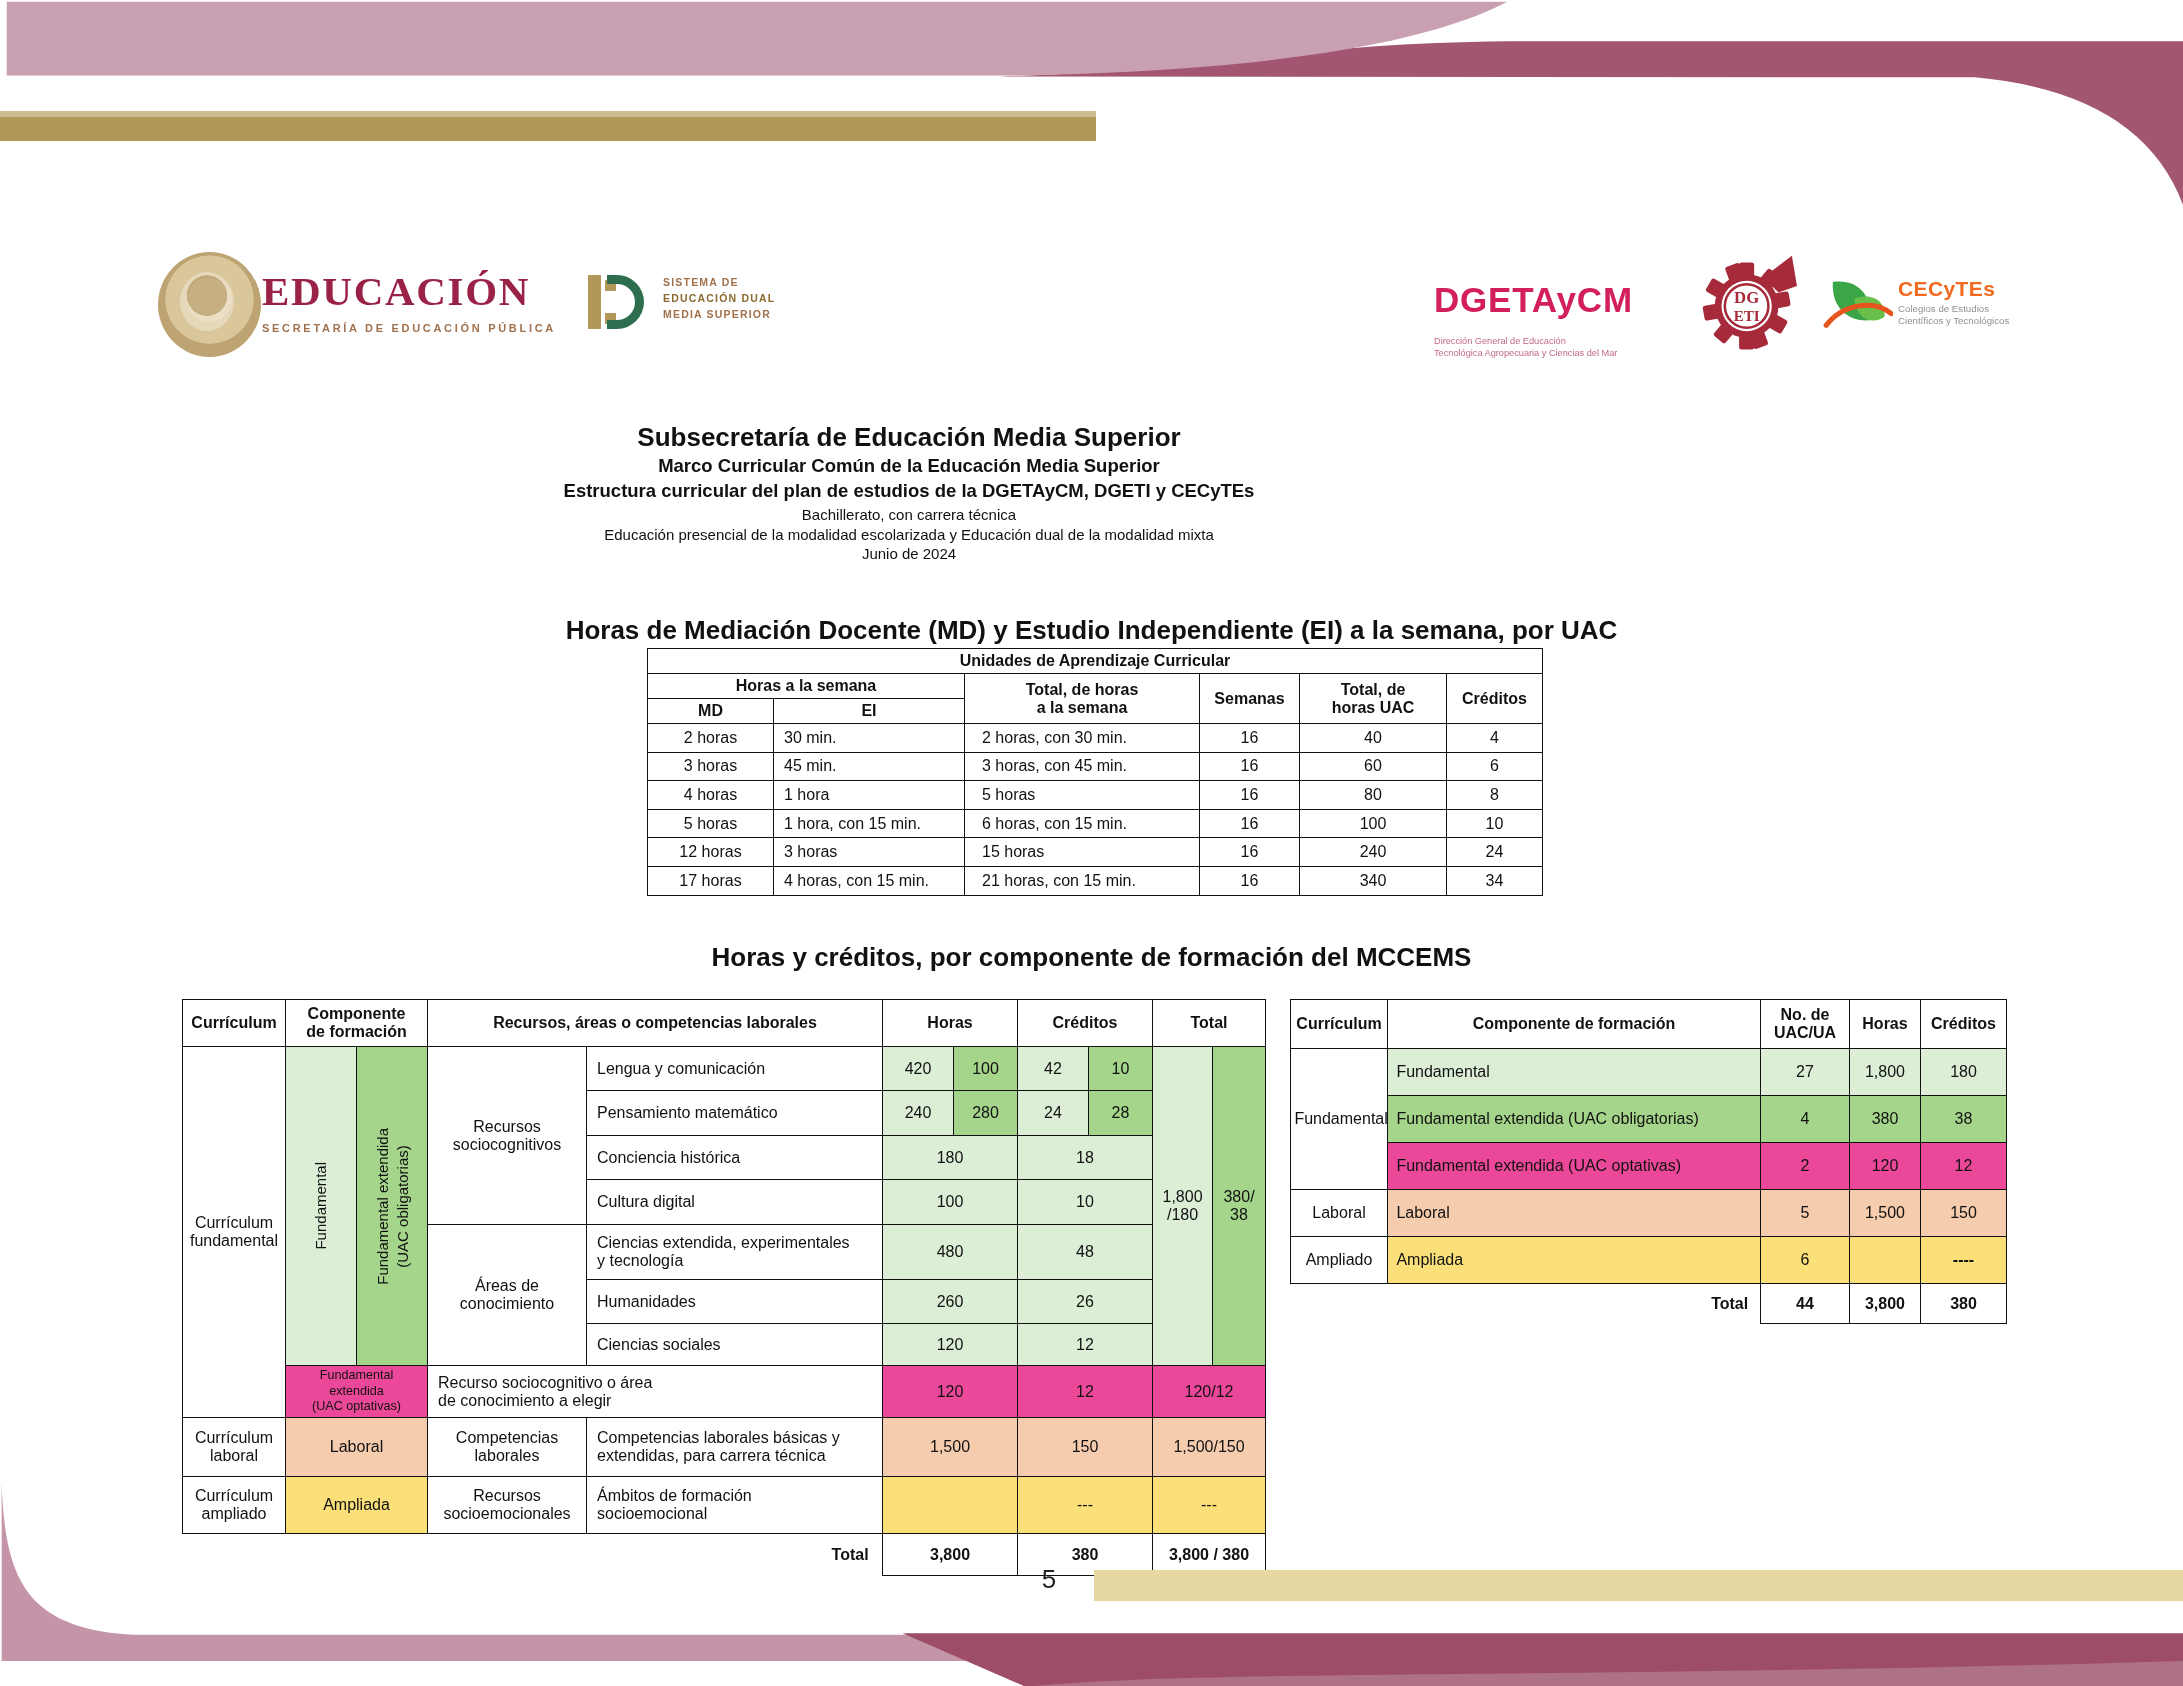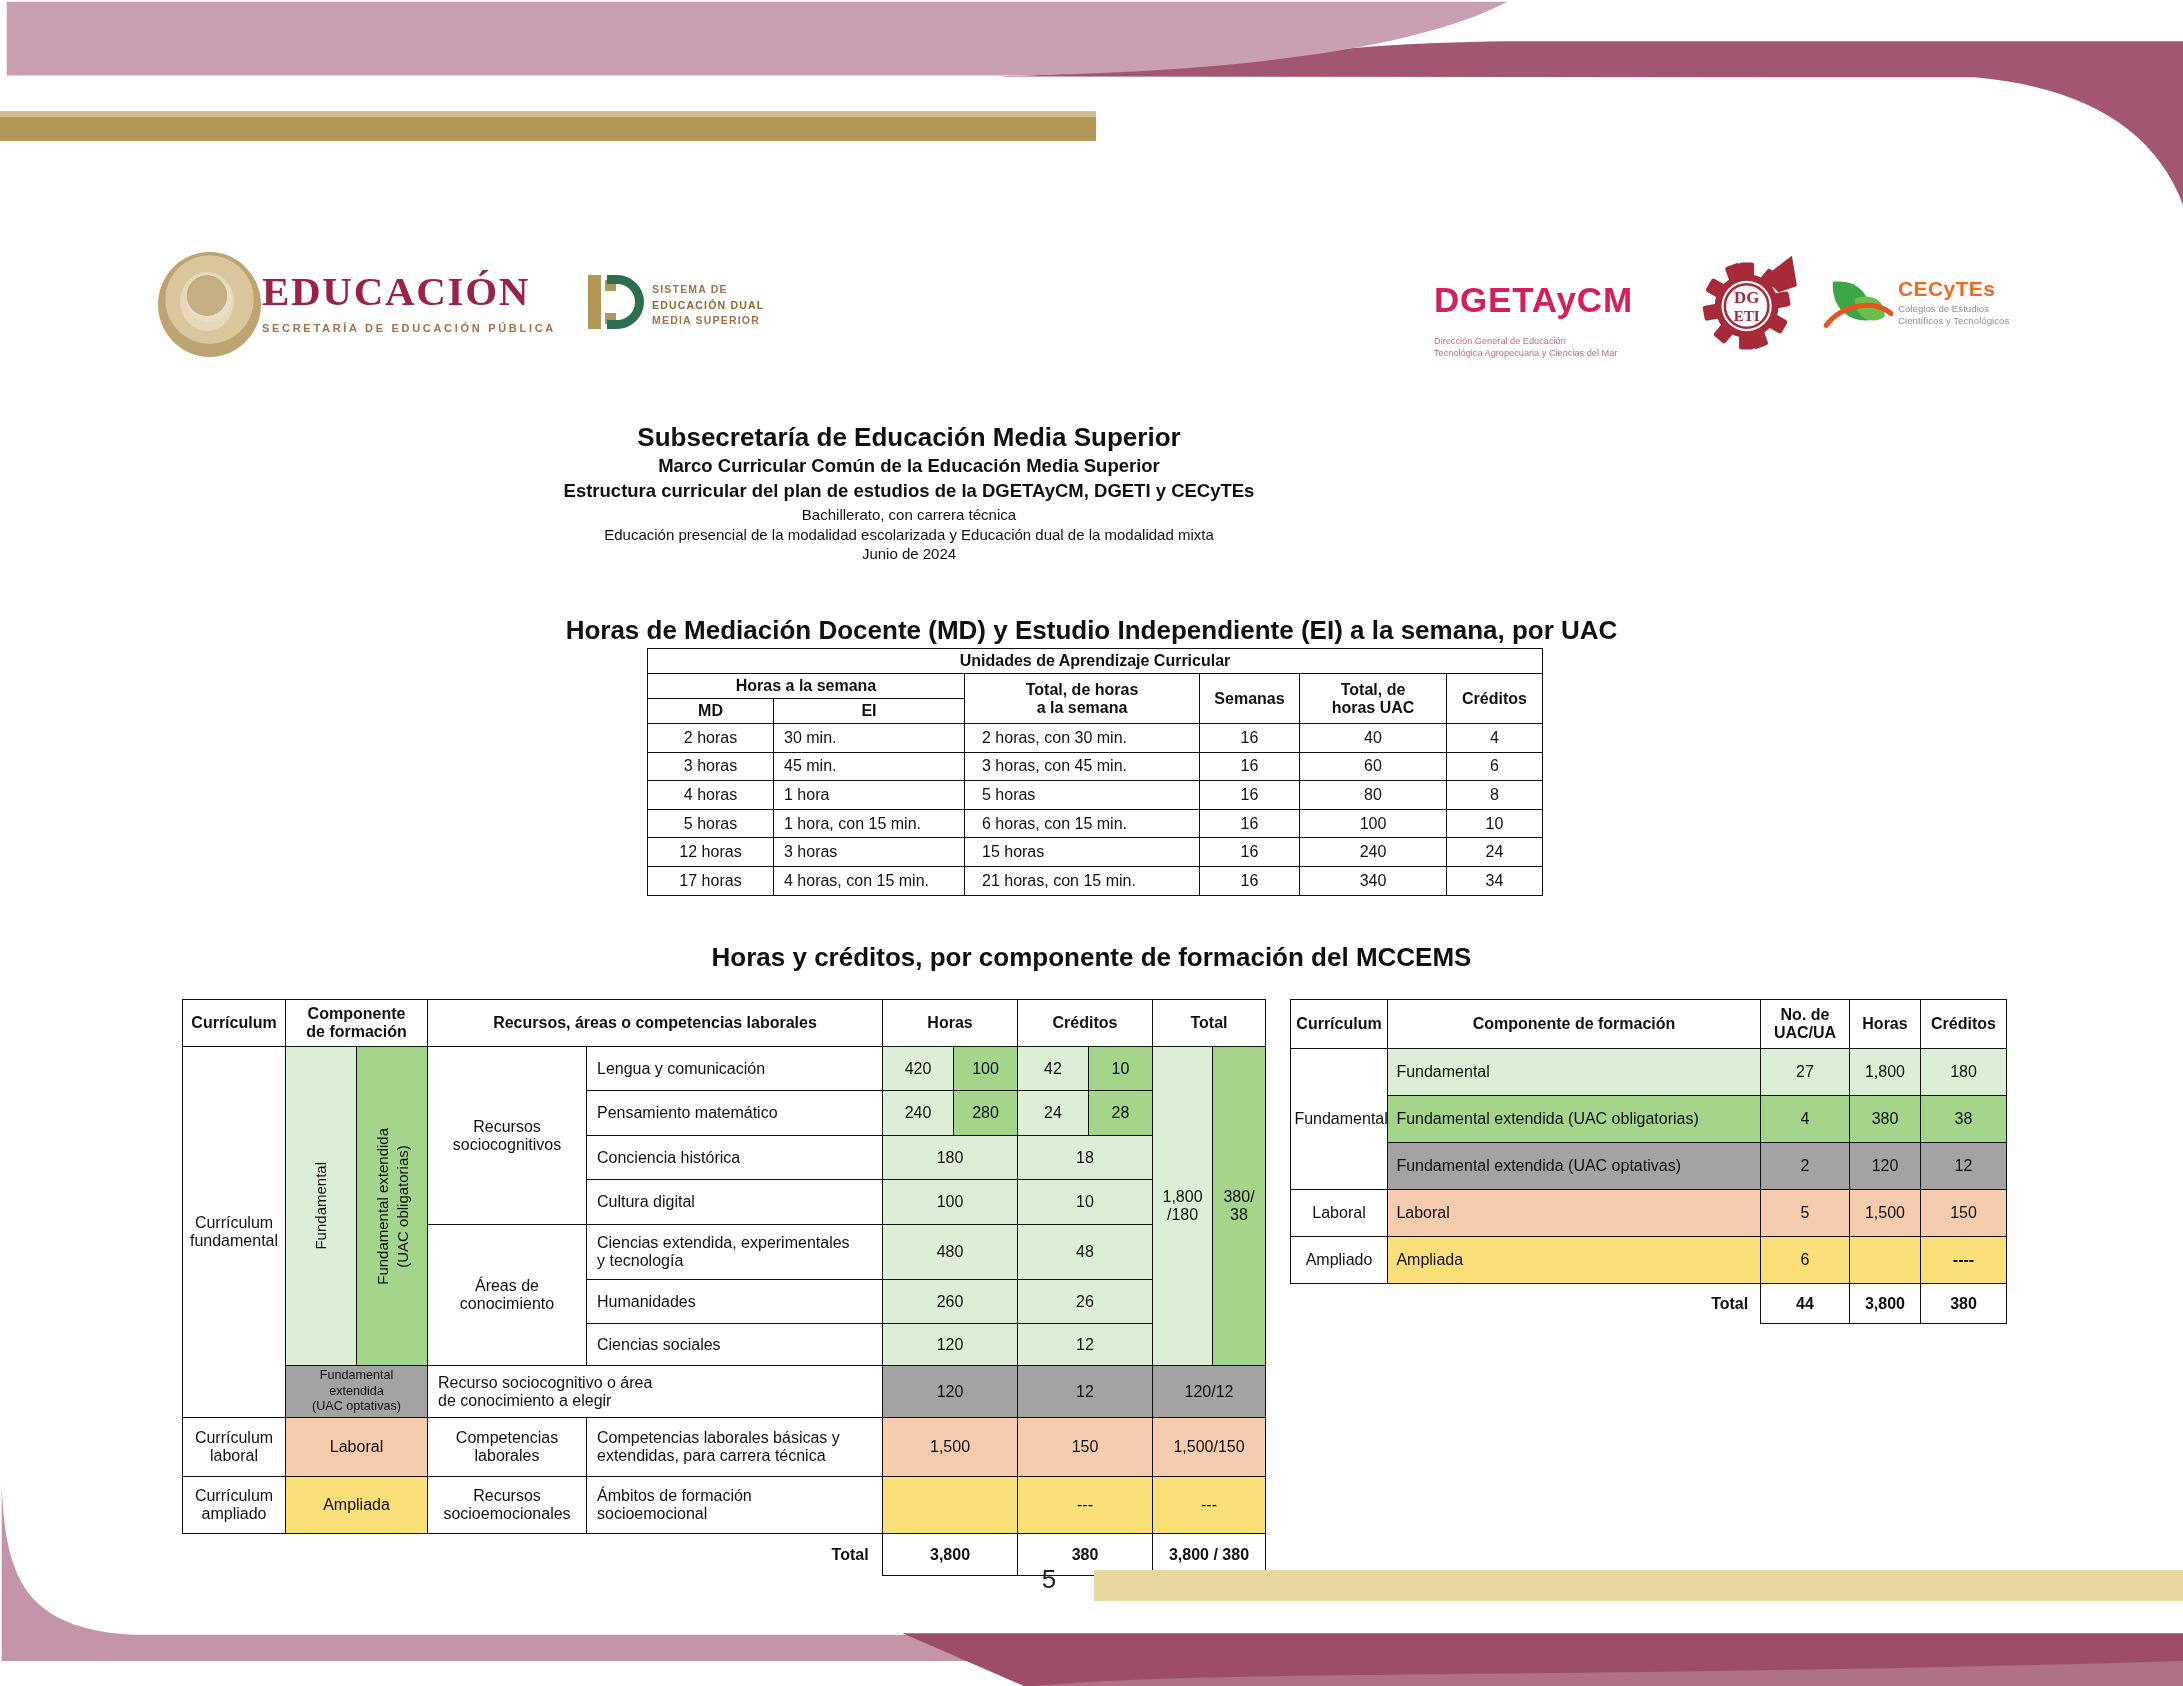--- a/index.html
+++ b/index.html
@@ -16,21 +16,21 @@
 
   
   .brand{position:absolute;}
   #sep-seal{left:158px;top:252px;width:97px;height:99px;border-radius:50%;
     border:3.4px solid #bda472;background:radial-gradient(circle at 50% 45%, #f7f0df 0 30%, #d9c69b 31% 60%, #bda472 61%);}
   #sep-seal .inner{position:absolute;left:18.5px;top:17px;width:54px;height:59px;border-radius:50%;
     background:radial-gradient(circle at 50% 40%, #bda472 0 45%, #e8dcc0 46%);opacity:.85;}
   #sep-wordmark{left:262px;top:267px;}
   #sep-wordmark .word{font-family:"Liberation Serif",serif;font-weight:bold;font-size:41px;letter-spacing:1.7px;color:#9b2247;}
   #sep-wordmark .sub{margin-top:6.7px;font-size:11px;font-weight:bold;letter-spacing:2.7px;color:#a0714c;}
-  #dual-logo{left:588px;top:275px;display:flex;align-items:flex-end;gap:9px;}
+  #dual-logo{left:588px;top:275px;display:flex;align-items:flex-start;gap:20px;}
   #dual-mono{position:relative;width:55px;height:54px;}
   #dual-mono .bar{position:absolute;left:0;top:0;width:12.6px;height:54px;background:#b29758;}
   #dual-mono .sq1{position:absolute;left:17px;top:5px;width:11px;height:11px;background:#b29758;}
   #dual-mono .sq2{position:absolute;left:17px;top:38px;width:11px;height:11px;background:#b29758;}
   #dual-mono .darc{position:absolute;left:18.5px;top:0;width:37px;height:54px;border:9.2px solid #2d6e4e;border-left:none;
     border-radius:0 28.6px 28.6px 0;box-sizing:border-box;}
   #dual-text{font-size:10.5px;font-weight:bold;letter-spacing:1.2px;line-height:1.5;color:#a0714c;}
   #dual-text .l2{color:#8a6a2f;}
   #dgetaycm{left:1434px;top:280px;}
   #dgetaycm .word{font-size:35px;font-weight:bold;letter-spacing:0.8px;color:#d3205c;}
@@ -57,21 +57,21 @@
   
   table{border-collapse:collapse;table-layout:fixed;}
   td{border:1.7px solid #111;font-size:16px;text-align:center;vertical-align:middle;
      padding:1.7px 3.4px;overflow:hidden;}
   td.b{font-weight:bold;}
   td.left{text-align:left;padding-left:10px;}
   .pre{white-space:pre-line;}
   td.nob{border:none;background:transparent;}
   .g1{background:#dcefd6;}
   .g2{background:#a5d58b;}
-  .g3{background:#a3a3a3;}
+  .g3{background:#ec4899;}
   .sal{background:#f6ccae;}
   .yel{background:#fbe07a;}
   .vcell div{writing-mode:vertical-rl;transform:rotate(180deg);margin:0 auto;line-height:1.3;font-size:15px;}
 
   #uac-table{position:absolute;left:647px;top:648px;width:895px;}
   #uac-table td{font-size:16px;}
   #curr-table{position:absolute;left:182px;top:999px;width:1081px;}
   #summary-table{position:absolute;left:1290px;top:999px;width:716px;}
   #summary-table td.comp{text-align:left;padding-left:8.4px;}
   .small3{font-size:12.6px;line-height:1.25;}

